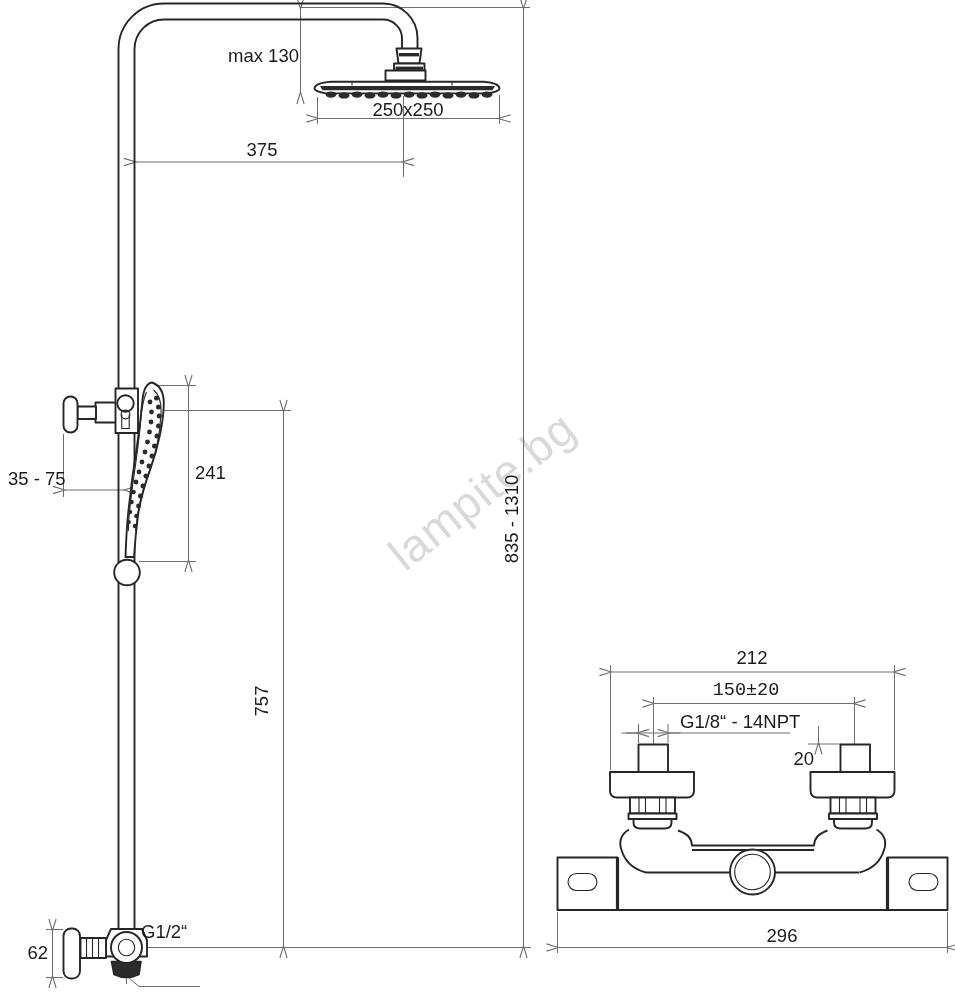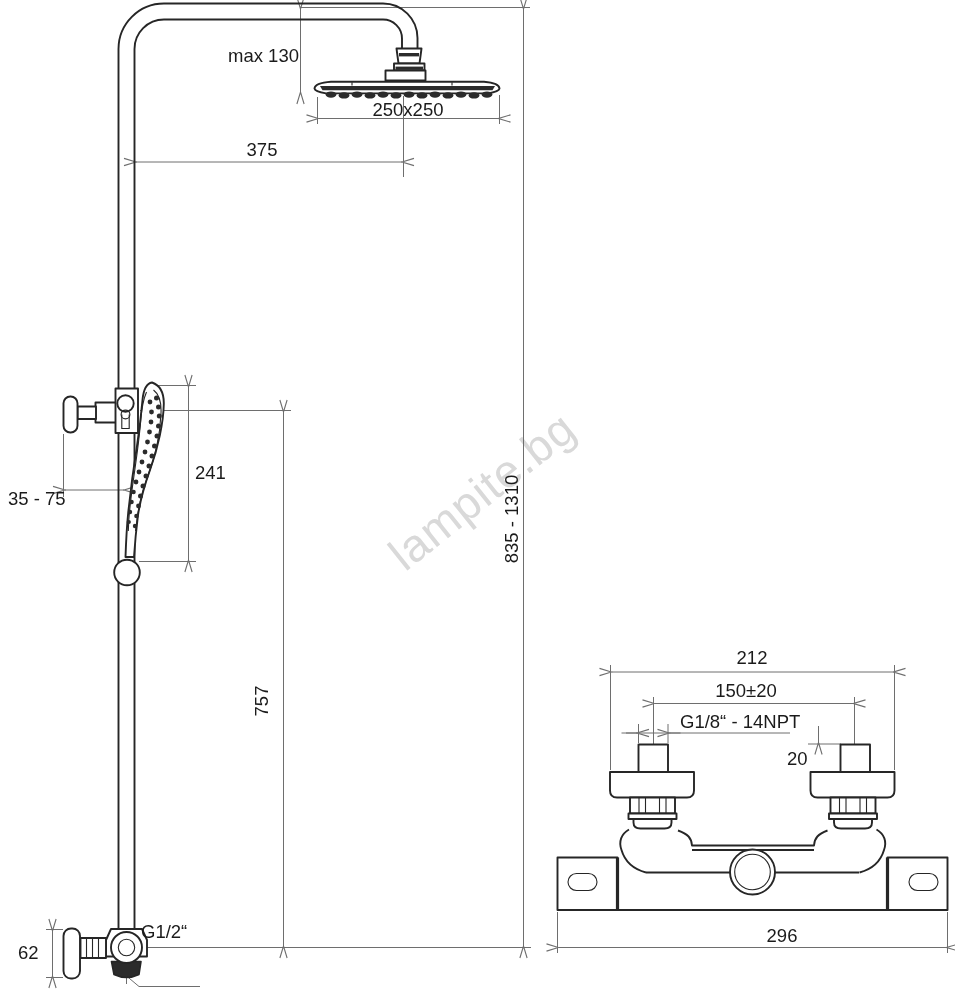--- a/index.html
+++ b/index.html
@@ -15,21 +15,21 @@
   svg.canvas{position:absolute;left:0;top:0;}
   .dim{stroke:#6e6e6e;stroke-width:1;fill:none;}
   .ln{stroke:#262626;stroke-width:1.9;fill:none;stroke-linejoin:round;}
   .thick{stroke:#262626;stroke-width:3.2;fill:none;}
   .thin{stroke:#262626;stroke-width:1.1;fill:none;}
   .wf{fill:#ffffff;stroke:#262626;stroke-width:1.9;stroke-linejoin:round;}
   .dk{fill:#2b2b2b;stroke:none;}
   .dkl{fill:#2b2b2b;stroke:#262626;stroke-width:1.6;stroke-linejoin:round;}
   .lbl{position:absolute;font-size:18.5px;line-height:20px;color:#1b1b1b;white-space:nowrap;}
   .c{text-align:center;}
-  .r{}
+  .r{text-align:right;}
   .rot{transform:rotate(-90deg);transform-origin:center center;}
 </style>
 </head>
 <body>
 
 <div class="stage">
 
   <div class="wm">lampite.bg</div>
 
   <svg class="canvas" width="955" height="992" viewBox="0 0 955 992">
@@ -219,26 +219,26 @@
         <rect class="thin" x="909" y="873.5" width="29" height="17" rx="8.5"></rect>
         <circle class="wf" cx="752.5" cy="872" r="22.5"></circle>
         <circle class="thin" cx="752.5" cy="872" r="17.8"></circle>
       </g>
     </g>
   </svg>
 
   <div class="lbl r" style="left:228px;top:46px;width:68px;">max 130</div>
   <div class="lbl c" style="left:364px;top:100px;width:88px;text-align:center;">250x250</div>
   <div class="lbl c" style="left:240px;top:140px;width:44px;">375</div>
-  <div class="lbl" style="left:8px;top:469px;margin-top:20px;">35 - 75</div>
+  <div class="lbl" style="left:8px;top:469px;">35 - 75</div>
   <div class="lbl" style="left:195px;top:463px;">241</div>
   <div class="lbl c rot" style="left:464px;top:509px;width:96px;">835 - 1310</div>
   <div class="lbl c rot" style="left:242px;top:691px;width:40px;">757</div>
   <div class="lbl r" style="left:18px;top:943px;width:30px;">62</div>
   <div class="lbl" style="left:141px;top:922px;">G1/2“</div>
 
   <div class="lbl c" style="left:729px;top:648px;width:46px;">212</div>
-  <div class="lbl c" style="left:705px;top:681px;width:82px;">150±20</div>
+  <div class="lbl c" style="left:705px;top:681px;width:82px;font-family:Liberation Mono, monospace;">150±20</div>
   <div class="lbl" style="left:680px;top:712px;">G1/8“ - 14NPT</div>
   <div class="lbl r" style="left:787px;top:749px;width:27px;">20</div>
   <div class="lbl c" style="left:759px;top:926px;width:46px;">296</div>
 
 </div>
 
 </body></html>

